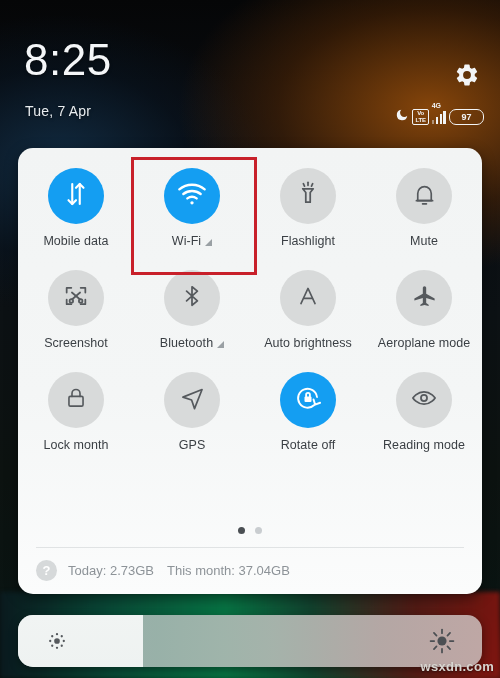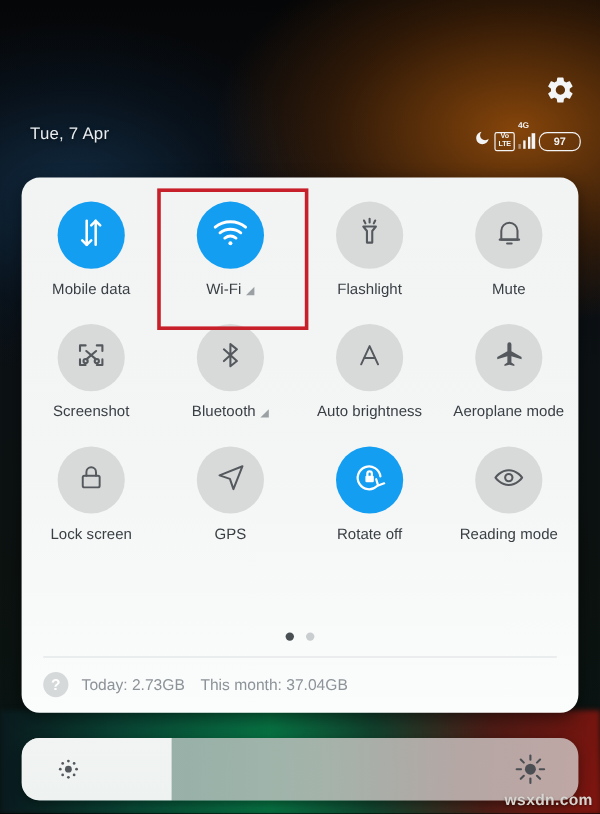--- a/index.html
+++ b/index.html
@@ -282,20 +282,21 @@
   }
 </style>
 </head>
 <body>
 
 <div id="screen">
 
   <div class="wallpaper"></div>
   <div class="wall-bottom-band"></div>
 
+  <div class="clock">8:25</div>
   <div class="datetext">Tue, 7 Apr</div>
 
   <div class="gear-btn">
     <span>
       <svg width="26" height="26" viewBox="0 0 24 24" fill="#f3f5f7">
         <path d="M19.14 12.94a7.07 7.07 0 0 0 .06-.94 7.07 7.07 0 0 0-.06-.94l2.03-1.58a.5.5 0 0 0 .12-.62l-1.92-3.32a.5.5 0 0 0-.6-.22l-2.39.96a7.2 7.2 0 0 0-1.62-.94l-.36-2.54a.5.5 0 0 0-.5-.42h-3.84a.5.5 0 0 0-.5.42l-.36 2.54c-.58.24-1.12.55-1.62.94l-2.39-.96a.5.5 0 0 0-.6.22L2.67 8.86a.5.5 0 0 0 .12.62l2.03 1.58a7.3 7.3 0 0 0 0 1.88L2.79 14.52a.5.5 0 0 0-.12.62l1.92 3.32c.13.22.38.31.6.22l2.39-.96c.5.39 1.04.7 1.62.94l.36 2.54c.04.24.25.42.5.42h3.84c.25 0 .46-.18.5-.42l.36-2.54c.58-.24 1.12-.55 1.62-.94l2.39.96c.22.09.47 0 .6-.22l1.92-3.32a.5.5 0 0 0-.12-.62l-2.03-1.58zM12 15.6A3.6 3.6 0 1 1 12 8.4a3.6 3.6 0 0 1 0 7.2z"></path>
       </svg>
     </span>
   </div>
 
@@ -454,21 +455,21 @@
       <div class="tile">
         <div class="tile-circle">
           <span>
             <svg width="26" height="26" viewBox="0 0 24 24" fill="none" stroke="#55595d" stroke-width="1.5" stroke-linecap="round" stroke-linejoin="round">
               <rect x="5.5" y="10.5" width="13" height="9" rx="1.3"></rect>
               <path d="M8.3 10.5V7.8a3.7 3.7 0 0 1 7.4 0v2.7"></path>
             </svg>
           </span>
         </div>
         <div class="tile-label">
-          <span>Lock screen</span>
+          <span>Lock month</span>
         </div>
       </div>
 
       <div class="tile">
         <div class="tile-circle">
           <span>
             <svg width="27" height="27" viewBox="0 0 24 24" fill="none" stroke="#55595d" stroke-width="1.5" stroke-linejoin="round">
               <path d="M3.5 10.8L20.5 4 13.8 21l-2.6-7.6z"></path>
             </svg>
           </span>

